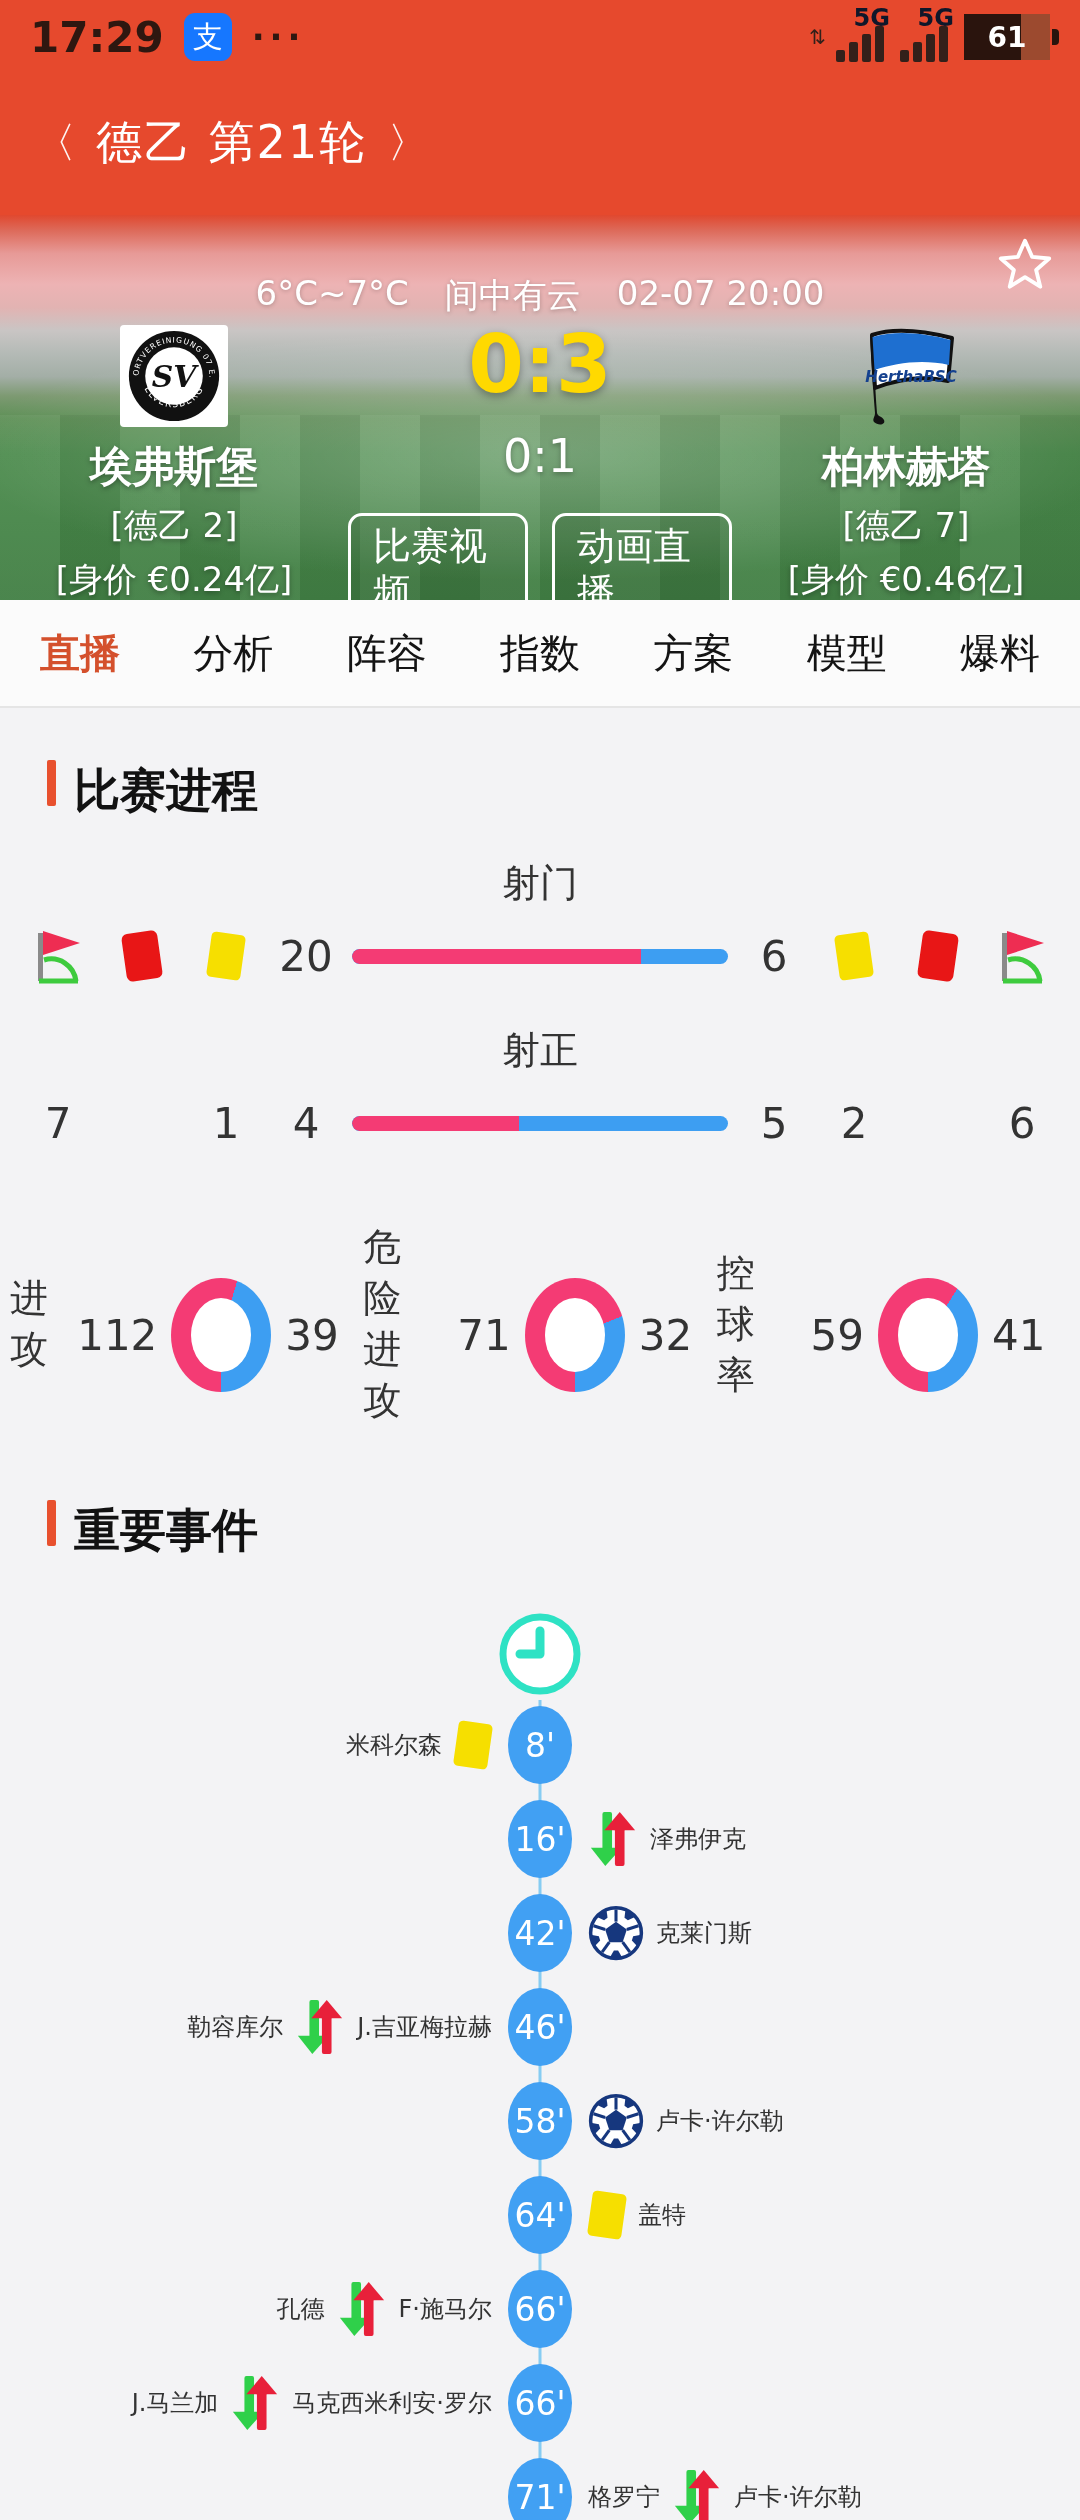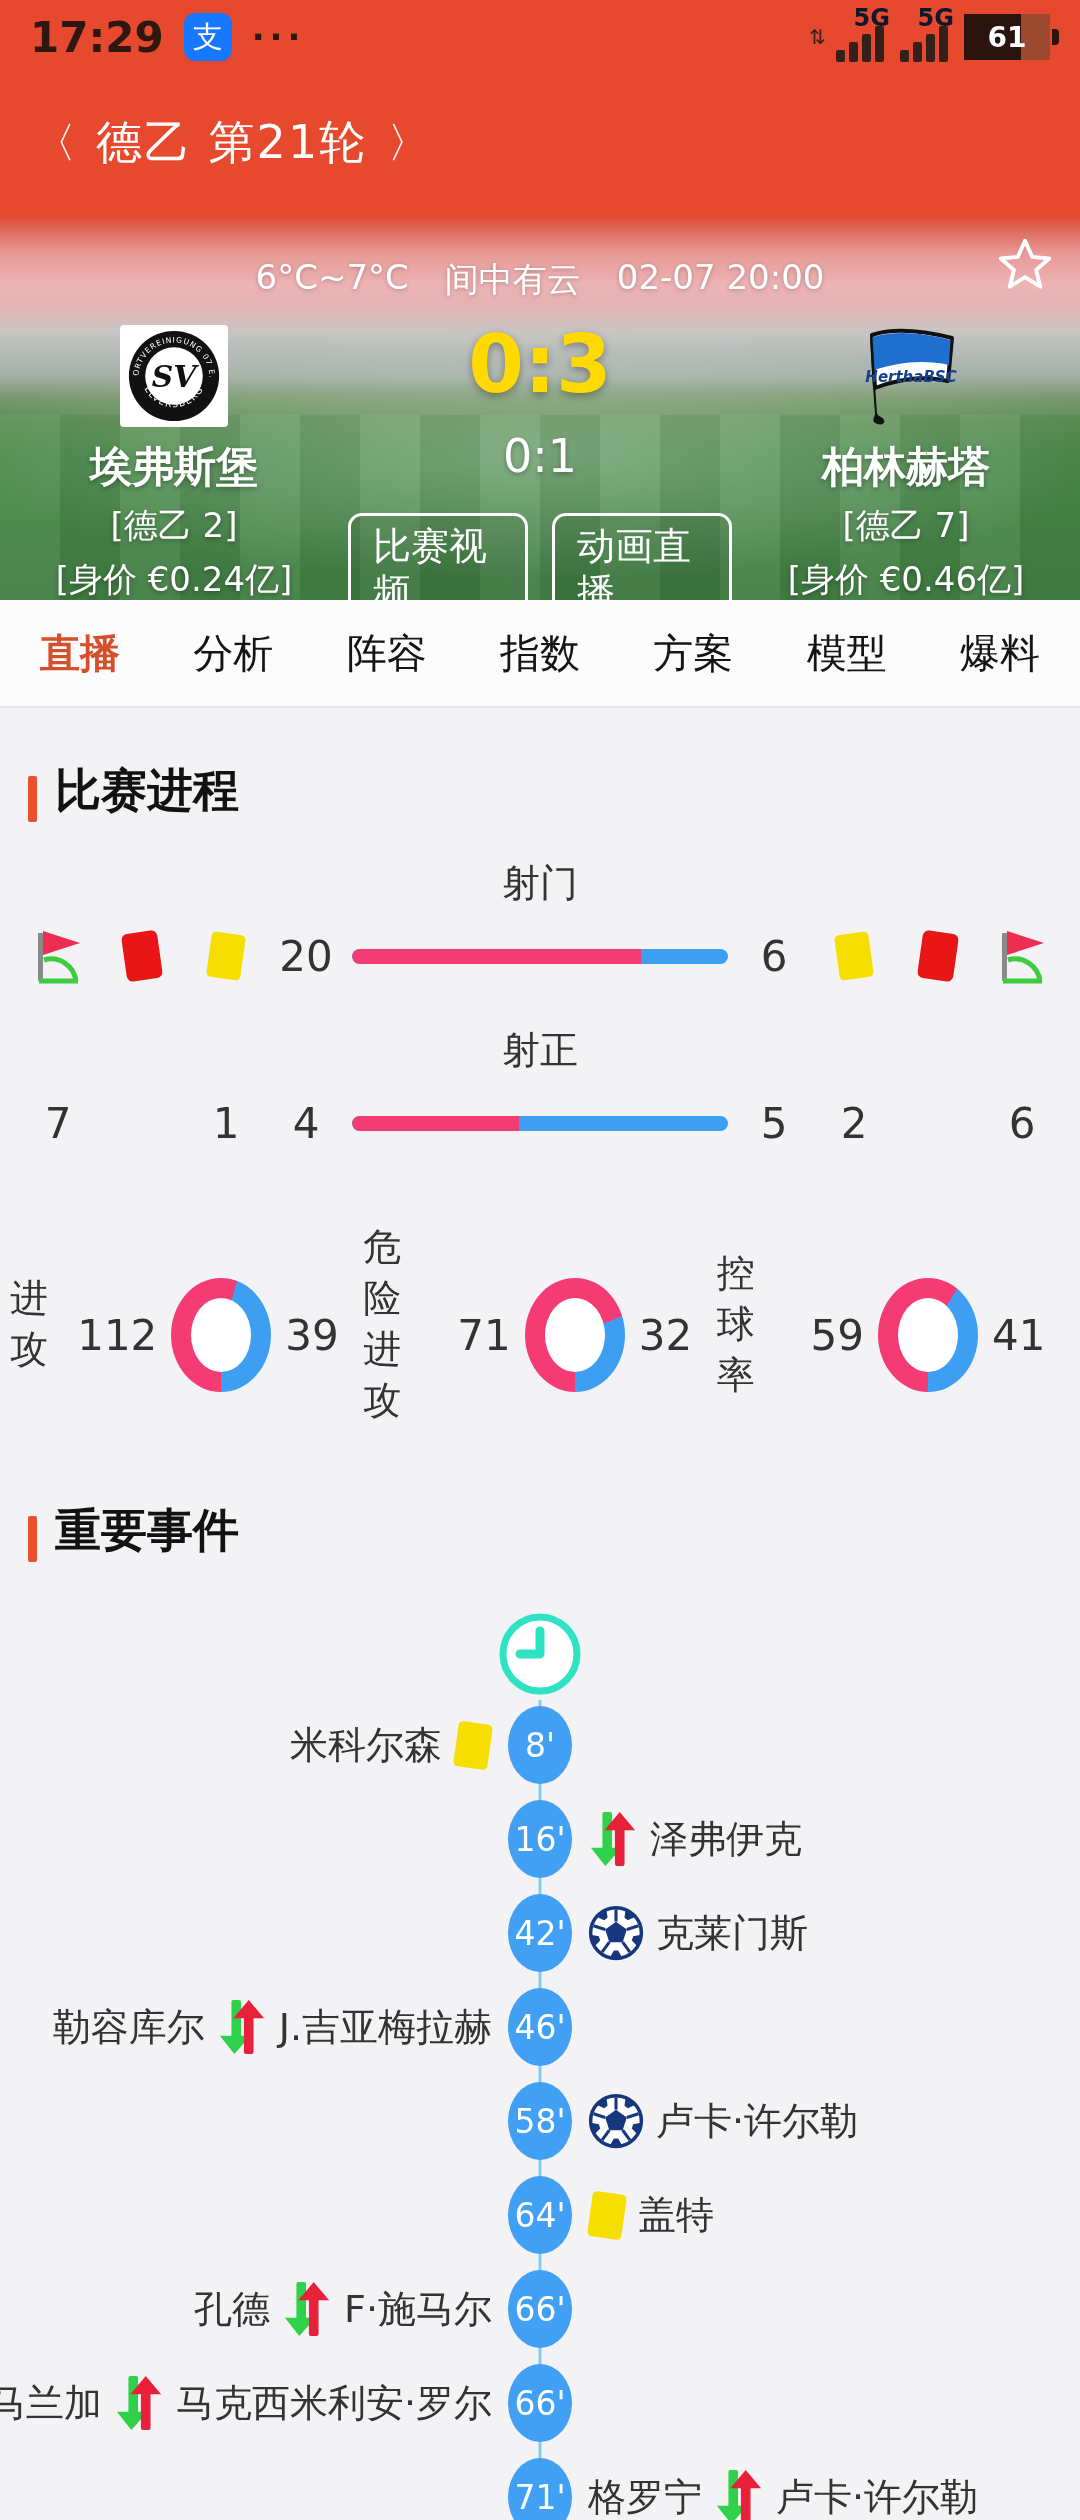--- a/index.html
+++ b/index.html
@@ -33,21 +33,21 @@
   .nav-title{font-size:46px;letter-spacing:2px}
 
   
   .hero{height:385px;position:relative;overflow:hidden;color:#fff;
     background:
       radial-gradient(ellipse 90% 55% at 50% 62%, rgba(255,255,255,.28), rgba(255,255,255,0) 60%),
       linear-gradient(180deg,#e0482f 0%,#dd6a5a 4%,#e79a97 10%,#edb3b4 18%,#e2b3b2 24%,
         #c9c5c4 30%,#b4bab6 36%,#a3aea6 42%,#7d9a72 47%,#5c8f55 53%,#4a8a4b 62%,#417f44 100%)}
   .hero::after{content:"";position:absolute;left:0;right:0;top:52%;bottom:0;
       background:repeating-linear-gradient(90deg,rgba(255,255,255,.05) 0 60px,rgba(0,0,0,.05) 60px 120px)}
-  .hero-weather{position:absolute;top:42px;left:0;width:100%;display:flex;justify-content:center;
+  .hero-weather{position:absolute;top:58px;left:0;width:100%;display:flex;justify-content:center;
       gap:36px;font-size:34px;color:#fff;text-shadow:0 1px 4px rgba(0,0,0,.25);z-index:2}
   .star{position:absolute;top:20px;right:26px;z-index:3}
   .hero-cols{position:absolute;top:110px;left:0;right:0;display:flex;z-index:2}
   .team{width:348px;display:flex;flex-direction:column;align-items:center}
   .center-col{flex:1;display:flex;flex-direction:column;align-items:center}
   .logo-tile{width:108px;height:102px;background:#fff;border-radius:4px;display:flex;
       align-items:center;justify-content:center;margin-bottom:12px}
   .flag-logo{width:116px;height:104px;margin-bottom:10px}
   .team-name{font-size:42px;font-weight:bold;text-shadow:0 2px 5px rgba(0,0,0,.35)}
   .team-sub{font-size:34px;margin-top:8px;text-shadow:0 2px 5px rgba(0,0,0,.35)}
@@ -58,21 +58,21 @@
   .hero-btn{border:3px solid #fff;border-radius:14px;color:#fff;font-size:38px;
       padding:8px 22px;background:rgba(20,40,20,.10);line-height:1.2;cursor:pointer}
 
   
   .tabs{height:106px;background:#fbfbfb;display:flex;align-items:center;
         justify-content:space-between;padding:0 40px;border-bottom:2px solid #e5e5e5}
   .tab{font-size:40px;color:#141414}
   .tab.active{color:#d4502c;font-weight:bold}
 
   
-  .section-hdr{display:flex;align-items:flex-end;gap:18px;margin:52px 28px 0}
+  .section-hdr{display:flex;align-items:flex-start;gap:18px;margin:52px 47px 0}
   .accent{width:9px;height:46px;background:#e8502e;border-radius:2px}
   .hdr-text{font-size:46px;font-weight:bold;color:#121212}
 
   .stat-label{text-align:center;font-size:38px;color:#333;margin-top:36px}
   .stat-row{display:flex;align-items:center;margin:14px 16px 0;height:66px}
   .side-group{width:252px;display:flex}
   .cell{width:84px;display:flex;justify-content:center;align-items:center;
         font-size:42px;color:#333;height:66px}
   .big-num{width:76px;text-align:center;font-size:42px;color:#333}
   .bar{flex:1;height:15px;border-radius:8px;background:#3d9ef2;overflow:hidden;margin:0 8px}
@@ -90,21 +90,21 @@
   
   .timeline{position:relative;margin-top:48px}
   .tl-line{position:absolute;left:50%;transform:translateX(-50%);top:90px;bottom:46px;
            width:3px;background:#86ccf2}
   .clock-wrap{display:flex;justify-content:center;position:relative;z-index:1}
   .ev{position:relative;height:94px}
   .ev-circle{position:absolute;left:50%;top:50%;transform:translate(-50%,-50%);
       width:64px;height:78px;border-radius:50%;background:#41a0f3;color:#fff;font-size:33px;
       display:flex;align-items:center;justify-content:center;z-index:1}
   .ev-content{position:absolute;top:50%;transform:translateY(-50%);display:flex;
-      align-items:center;gap:12px;font-size:38px;color:#333;white-space:nowrap}
+      align-items:center;gap:12px;font-size:24px;color:#333;white-space:nowrap}
   .ev-content.away{left:calc(50% + 48px)}
   .ev-content.home{right:calc(50% + 48px)}
   .tilt{transform:rotate(8deg)}
   .tilt-n{transform:rotate(-8deg)}
 </style>
 </head>
 <body>
 
 <div class="statusbar">
   <div class="sb-left">

